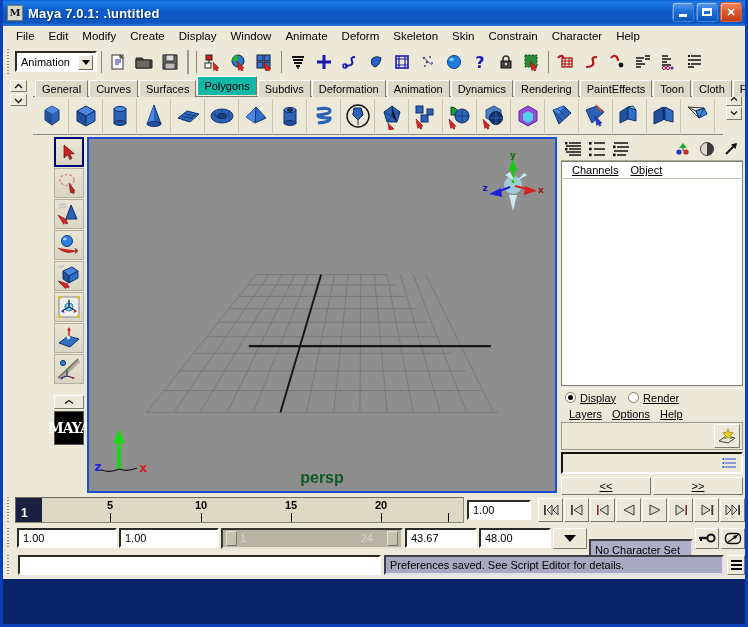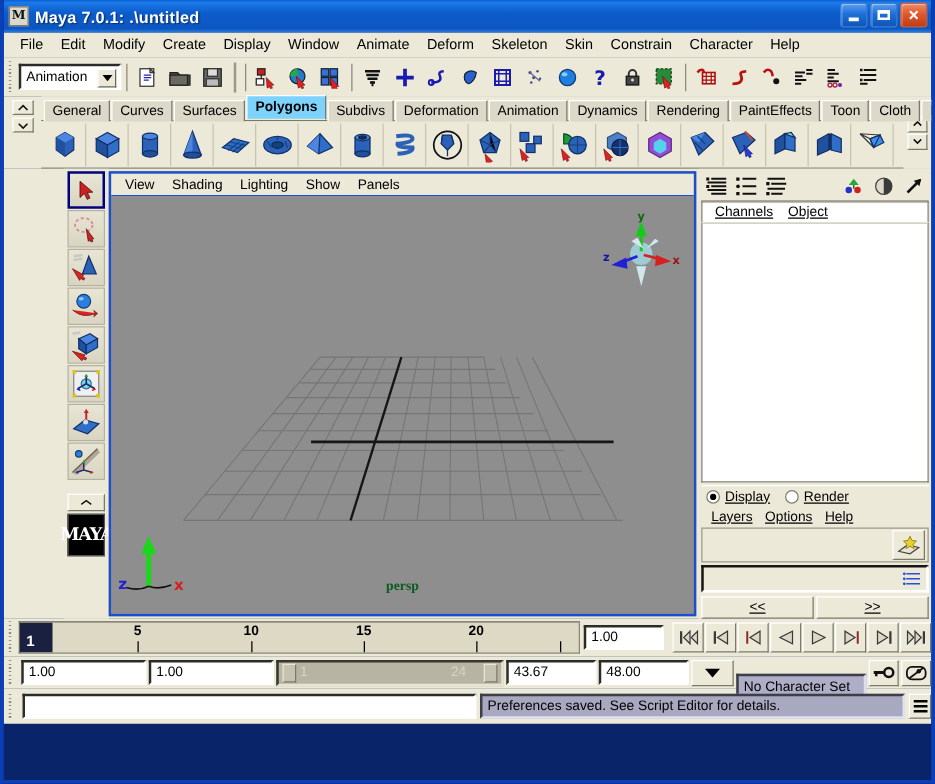--- a/index.html
+++ b/index.html
@@ -161,22 +161,22 @@
     background: #ddd9c8;
     border: 1px solid #fff;
     border-right-color: #7a7a6a; border-bottom: none;
     display: flex; align-items: center;
     margin-right: 1px;
     color: #000;
     position: relative; top: 1px;
   }
   .shelf-tab.active {
     height: 20px;
-    background: #7dd3fc;
-    font-weight: bold;
+    background: #14b8a6;
+    font-weight: normal;
     top: 0;
     z-index: 2;
     border-bottom: 1px solid #ece9d8;
   }
   .shelf-items {
     height: 38px;
     display: flex; align-items: center;
     background: #ece9d8;
     border-bottom: 1px solid #8a8a7a;
     padding-left: 2px;
@@ -262,24 +262,24 @@
   }
   .vp-menubar .mi { padding: 1px 7px; font-size: 11px; }
   .vp-canvas {
     flex: 1;
     background: #8e8e8e;
     position: relative;
     overflow: hidden;
   }
   .persp-label {
     position: absolute;
-    bottom: 16px; left: 50%;
+    bottom: 4px; left: 50%;
     transform: translateX(-50%);
     color: #0d5a23;
-    font-size: 11px; font-weight: bold; font-family: Liberation Serif, serif;
+    font-size: 16px; font-weight: bold;
   }
 
   
   .cbox {
     width: 186px; flex: none;
     background: #ece9d8;
     display: flex; flex-direction: column;
     padding: 2px 2px 0 2px;
     text-decoration: underline;
   }
@@ -977,27 +977,20 @@
       <div class="tbx-gap"></div>
       <div class="toolbox-shelf-slot">
         <svg width="10" height="6" viewBox="0 0 10 6">
             <path d="M1 4.5 L5 1.5 L9 4.5" fill="none" stroke="#111" stroke-width="1.1"></path>
           </svg>
       </div>
       <div class="maya-logo">MAYA</div>
     </div>
 
     <div class="viewport-outer">
-      <div class="vp-menubar">
-        <div class="mi">View</div>
-        <div class="mi">Shading</div>
-        <div class="mi">Lighting</div>
-        <div class="mi">Show</div>
-        <div class="mi">Panels</div>
-      </div>
 
       <div class="vp-canvas">
         
         <svg width="100%" height="100%" viewBox="0 0 516 340" preserveAspectRatio="none">
           <defs>
             <g id="gridlines"></g>
           </defs>
 
           <g stroke="#757575" stroke-width="0.9" fill="none">
             <path d="M185,131 L330,131"></path>

